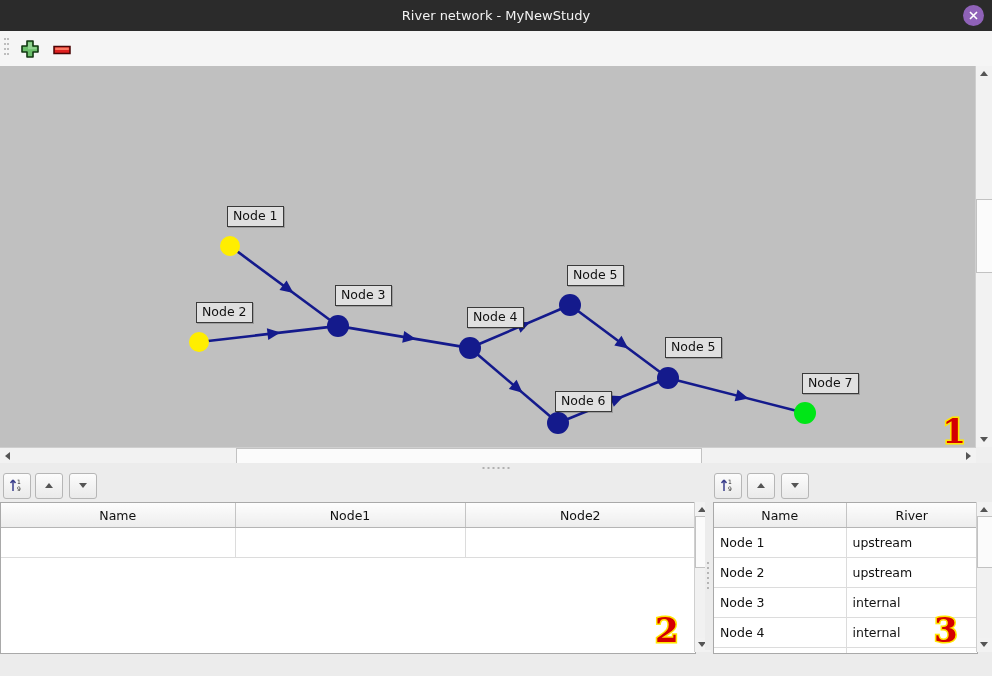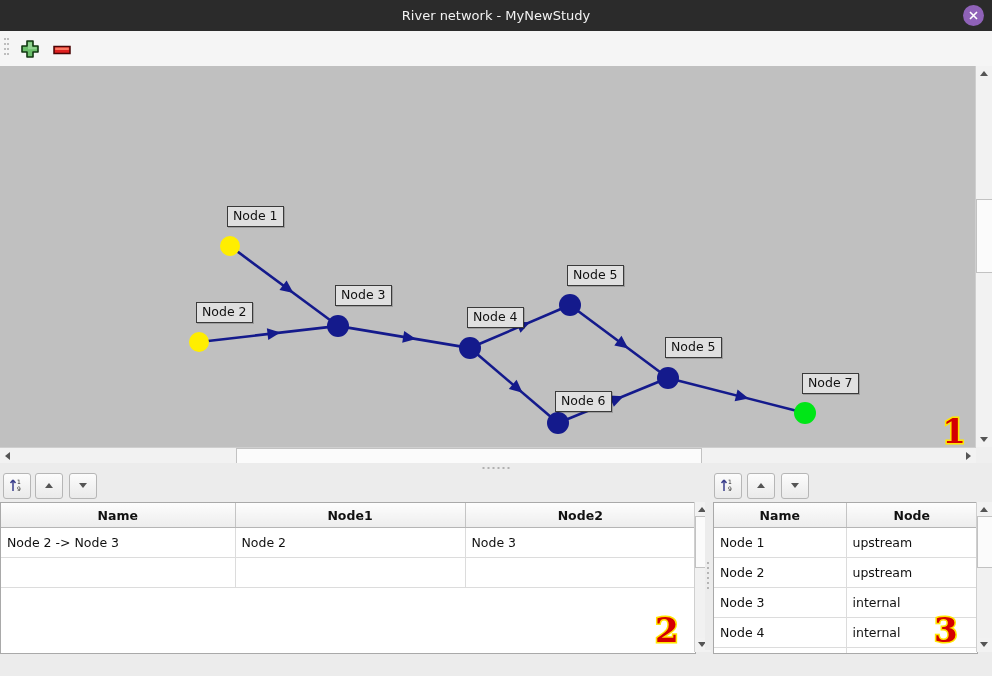--- a/index.html
+++ b/index.html
@@ -199,21 +199,21 @@
     table-layout: fixed;
     width: 100%;
     font-size: 12.5px;
     color: #111;
   }
   table.grid th {
     background: linear-gradient(to bottom, #fdfdfd, #ededed);
     border-right: 1px solid #c4c4c4;
     border-bottom: 1px solid #b5b5b5;
     height: 22px;
-    font-weight: bold;
+    font-weight: normal;
     font-size: 12.5px;
     text-align: center;
     color: #111;
   }
   table.grid th:last-child { border-right: none; }
   table.grid td {
     height: 29px;
     border-right: 1px solid #dcdcdc;
     border-bottom: 1px solid #dcdcdc;
     padding: 0 6px;
@@ -372,25 +372,20 @@
           </colgroup>
         <thead>
             <tr>
               <th>Name</th>
               <th>Node1</th>
               <th>Node2</th>
             </tr>
           </thead>
         <tbody>
             <tr>
-              <td>Node 2 -&gt; Node 3</td>
-              <td>Node 2</td>
-              <td>Node 3</td>
-            </tr>
-            <tr>
               <td></td>
               <td></td>
               <td></td>
             </tr>
           </tbody>
       </table>
     </div>
 
     <div class="tbl-vscroll" style="left:694px; top:32px; height:150px;">
       <div class="sb-arrow" style="left:0;top:0;width:15px;height:14px;">
@@ -435,21 +430,21 @@
 
     <div class="table-box" style="left:1px; top:32px; width:263px; height:150px;">
       <table class="grid" id="nodes-table">
         <colgroup>
             <col style="width:132px">
             <col>
           </colgroup>
         <thead>
             <tr>
               <th>Name</th>
-              <th>Node</th>
+              <th>River</th>
             </tr>
           </thead>
         <tbody>
             <tr>
               <td>Node 1</td>
               <td>upstream</td>
             </tr>
             <tr>
               <td>Node 2</td>
               <td>upstream</td>

